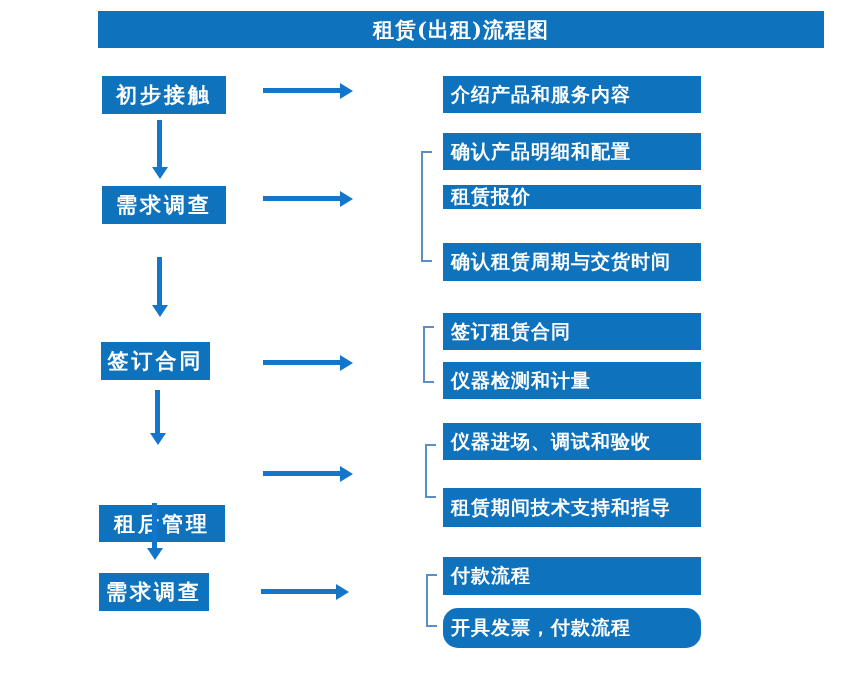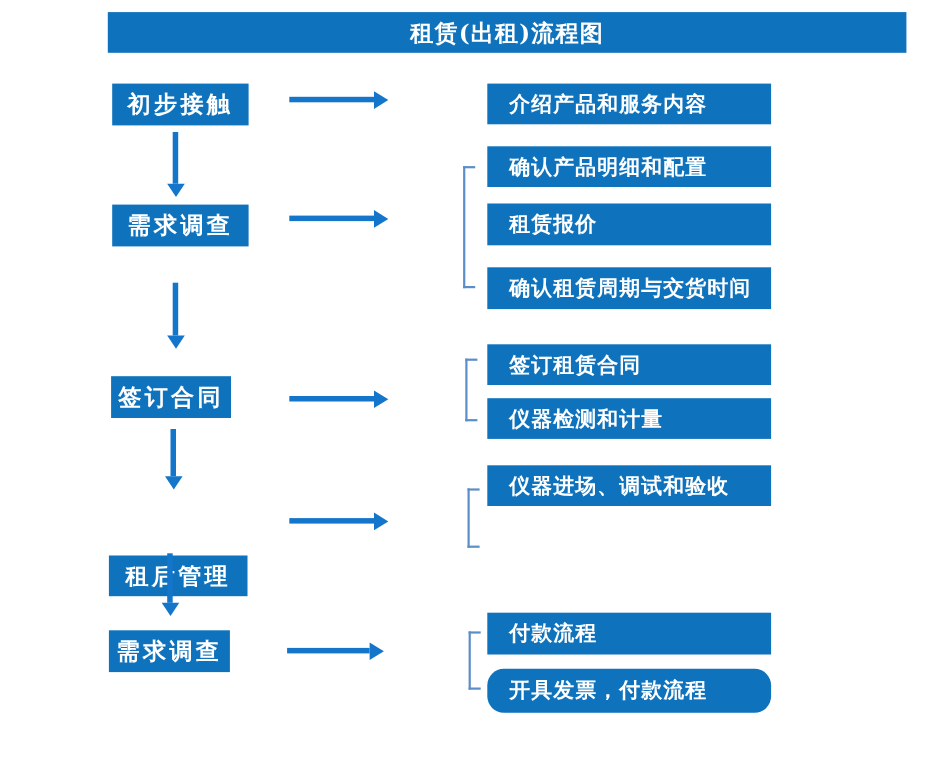--- a/index.html
+++ b/index.html
@@ -26,21 +26,21 @@
   .step-box{
     position:absolute;background:var(--box-blue);color:var(--text-white);
     display:flex;align-items:center;justify-content:center;
     font-size:21px;font-weight:bold;letter-spacing:3px;
   }
 
   .detail-box{
     position:absolute;left:443px;width:258px;
     background:var(--box-blue);color:var(--text-white);
     display:flex;align-items:center;justify-content:flex-start;
-    padding-left:20px;box-sizing:border-box;
+    padding-left:8px;box-sizing:border-box;
     font-size:19px;font-weight:bold;letter-spacing:1px;
     white-space:nowrap;
   }
 
   .v-arrow{position:absolute;width:5px;background:var(--arrow-blue);}
   .v-arrow::after{
     content:"";position:absolute;left:50%;transform:translateX(-50%);
     bottom:-12px;width:0;height:0;
     border-left:8px solid transparent;border-right:8px solid transparent;
     border-top:12px solid var(--arrow-blue);
@@ -86,24 +86,25 @@
   <div class="h-arrow" style="left:261px;top:589px;width:75px;"></div>
 
   <div class="bracket" style="left:421px;top:151px;height:111px;"></div>
   <div class="bracket" style="left:423px;top:326px;height:57px;"></div>
   <div class="bracket" style="left:425px;top:444px;height:54px;"></div>
   <div class="bracket" style="left:426px;top:574px;height:53px;"></div>
 
   <div class="detail-box" style="top:76px;height:37px;">介绍产品和服务内容</div>
 
   <div class="detail-box" style="top:133px;height:37px;">确认产品明细和配置</div>
-  <div class="detail-box" style="top:185px;height:38px;">租赁报价</div>
+  <div class="detail-box" style="top:185px;height:24px;">租赁报价</div>
   <div class="detail-box" style="top:243px;height:38px;">确认租赁周期与交货时间</div>
 
   <div class="detail-box" style="top:313px;height:37px;">签订租赁合同</div>
   <div class="detail-box" style="top:362px;height:37px;">仪器检测和计量</div>
 
   <div class="detail-box" style="top:423px;height:37px;">仪器进场、调试和验收</div>
+  <div class="detail-box" style="top:488px;height:39px;">租赁期间技术支持和指导</div>
 
   <div class="detail-box" style="top:557px;height:38px;">付款流程</div>
   <div class="detail-box" style="top:608px;height:40px;border-radius:15px;">开具发票，付款流程</div>
 
 </div>
 
 </body></html>

